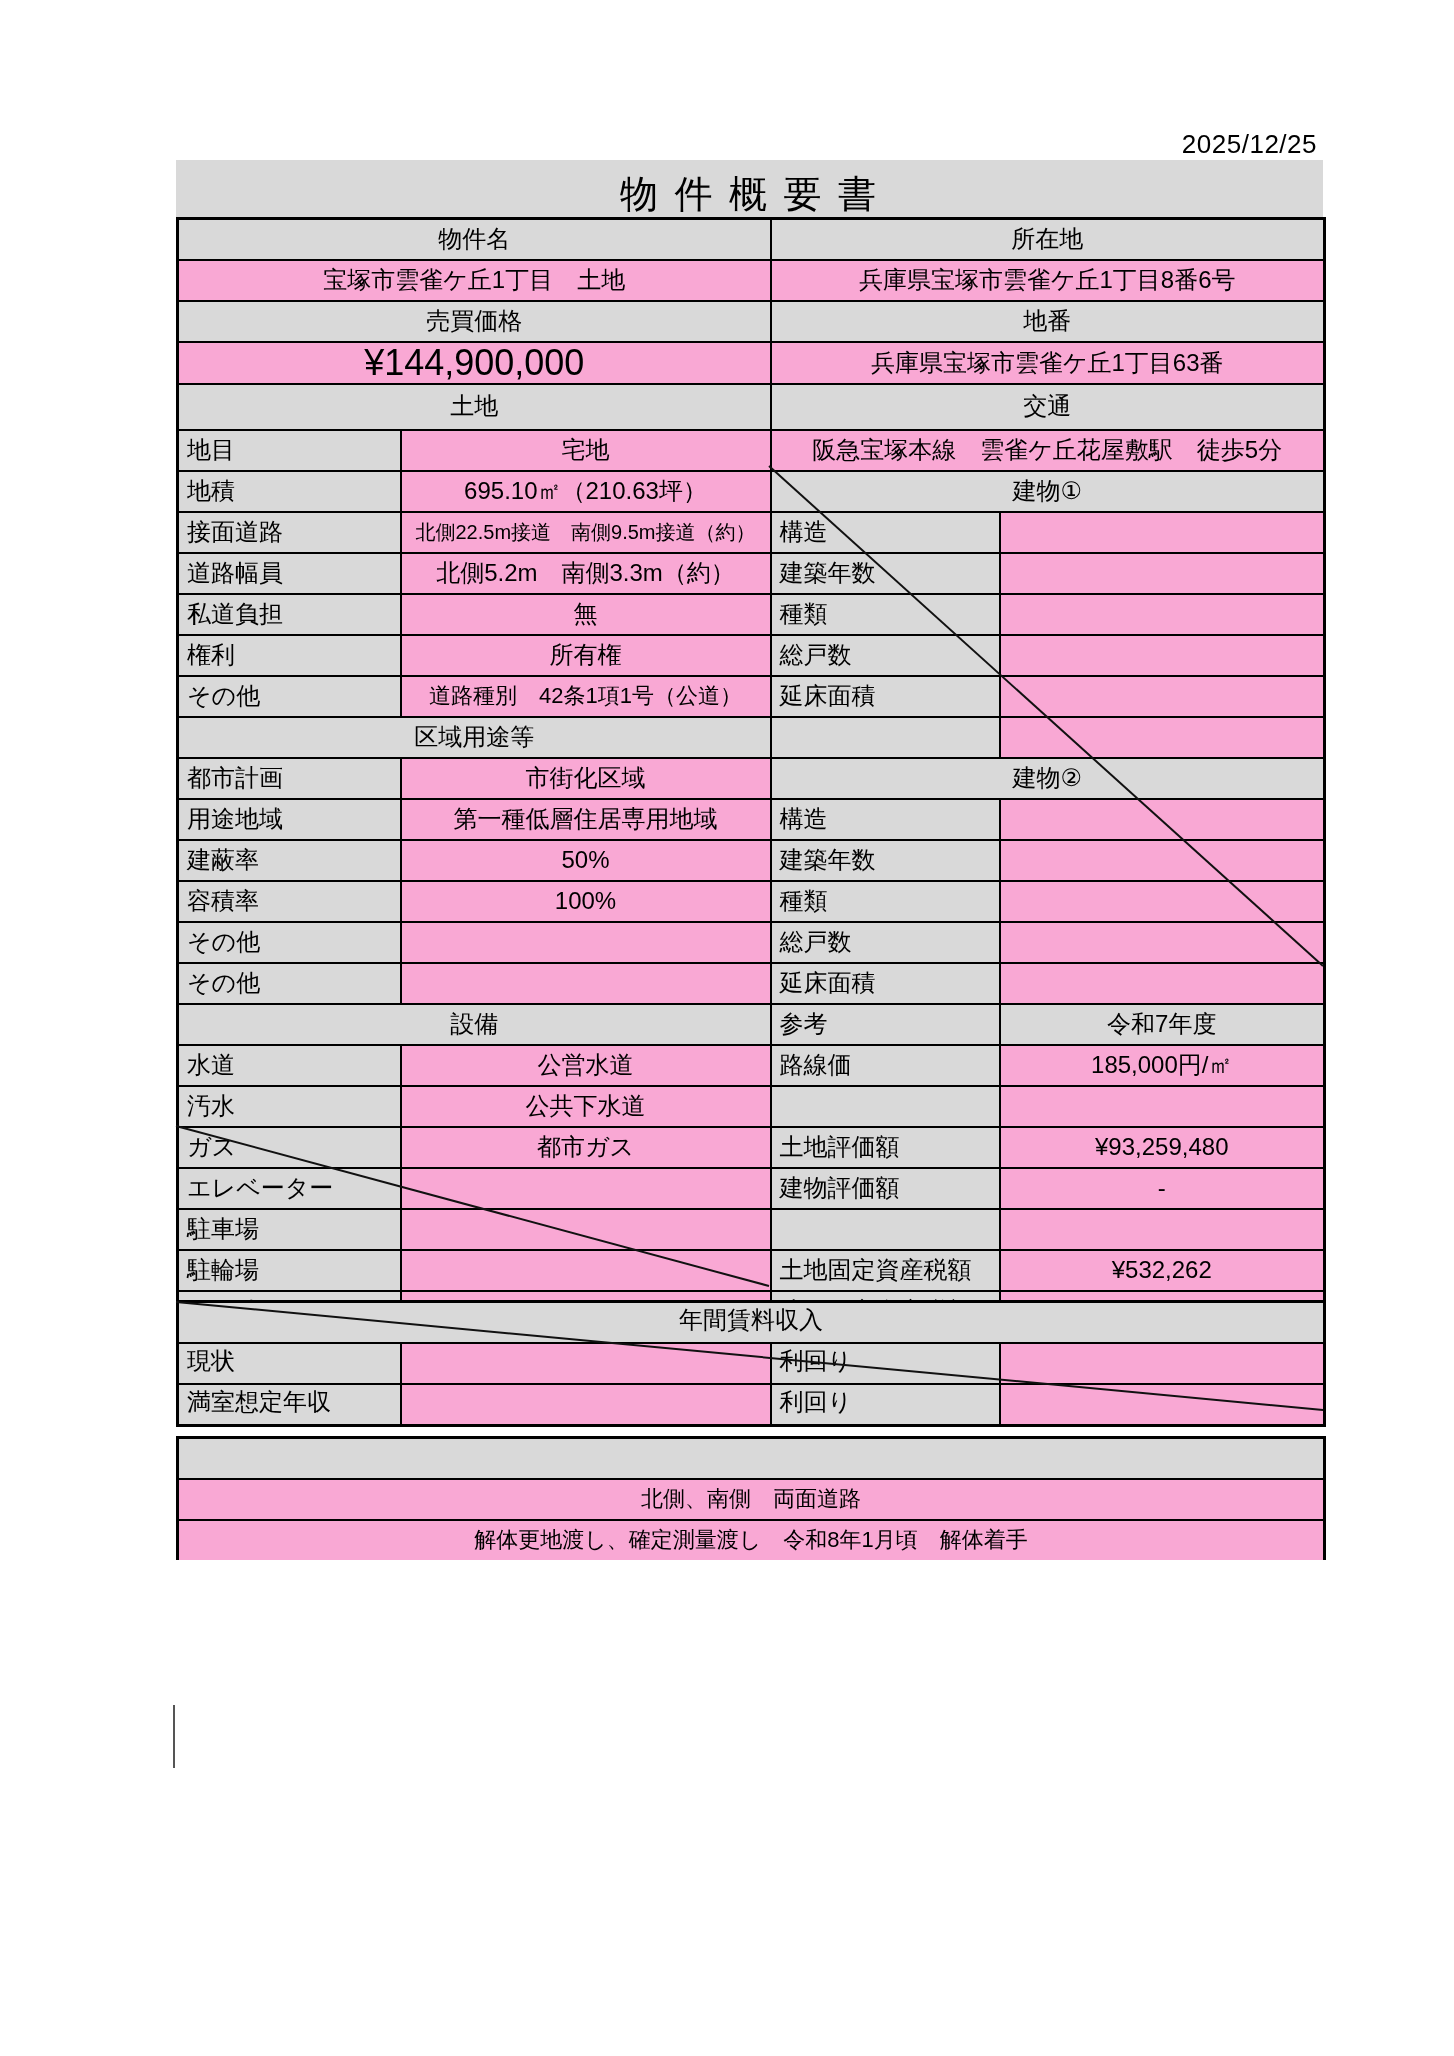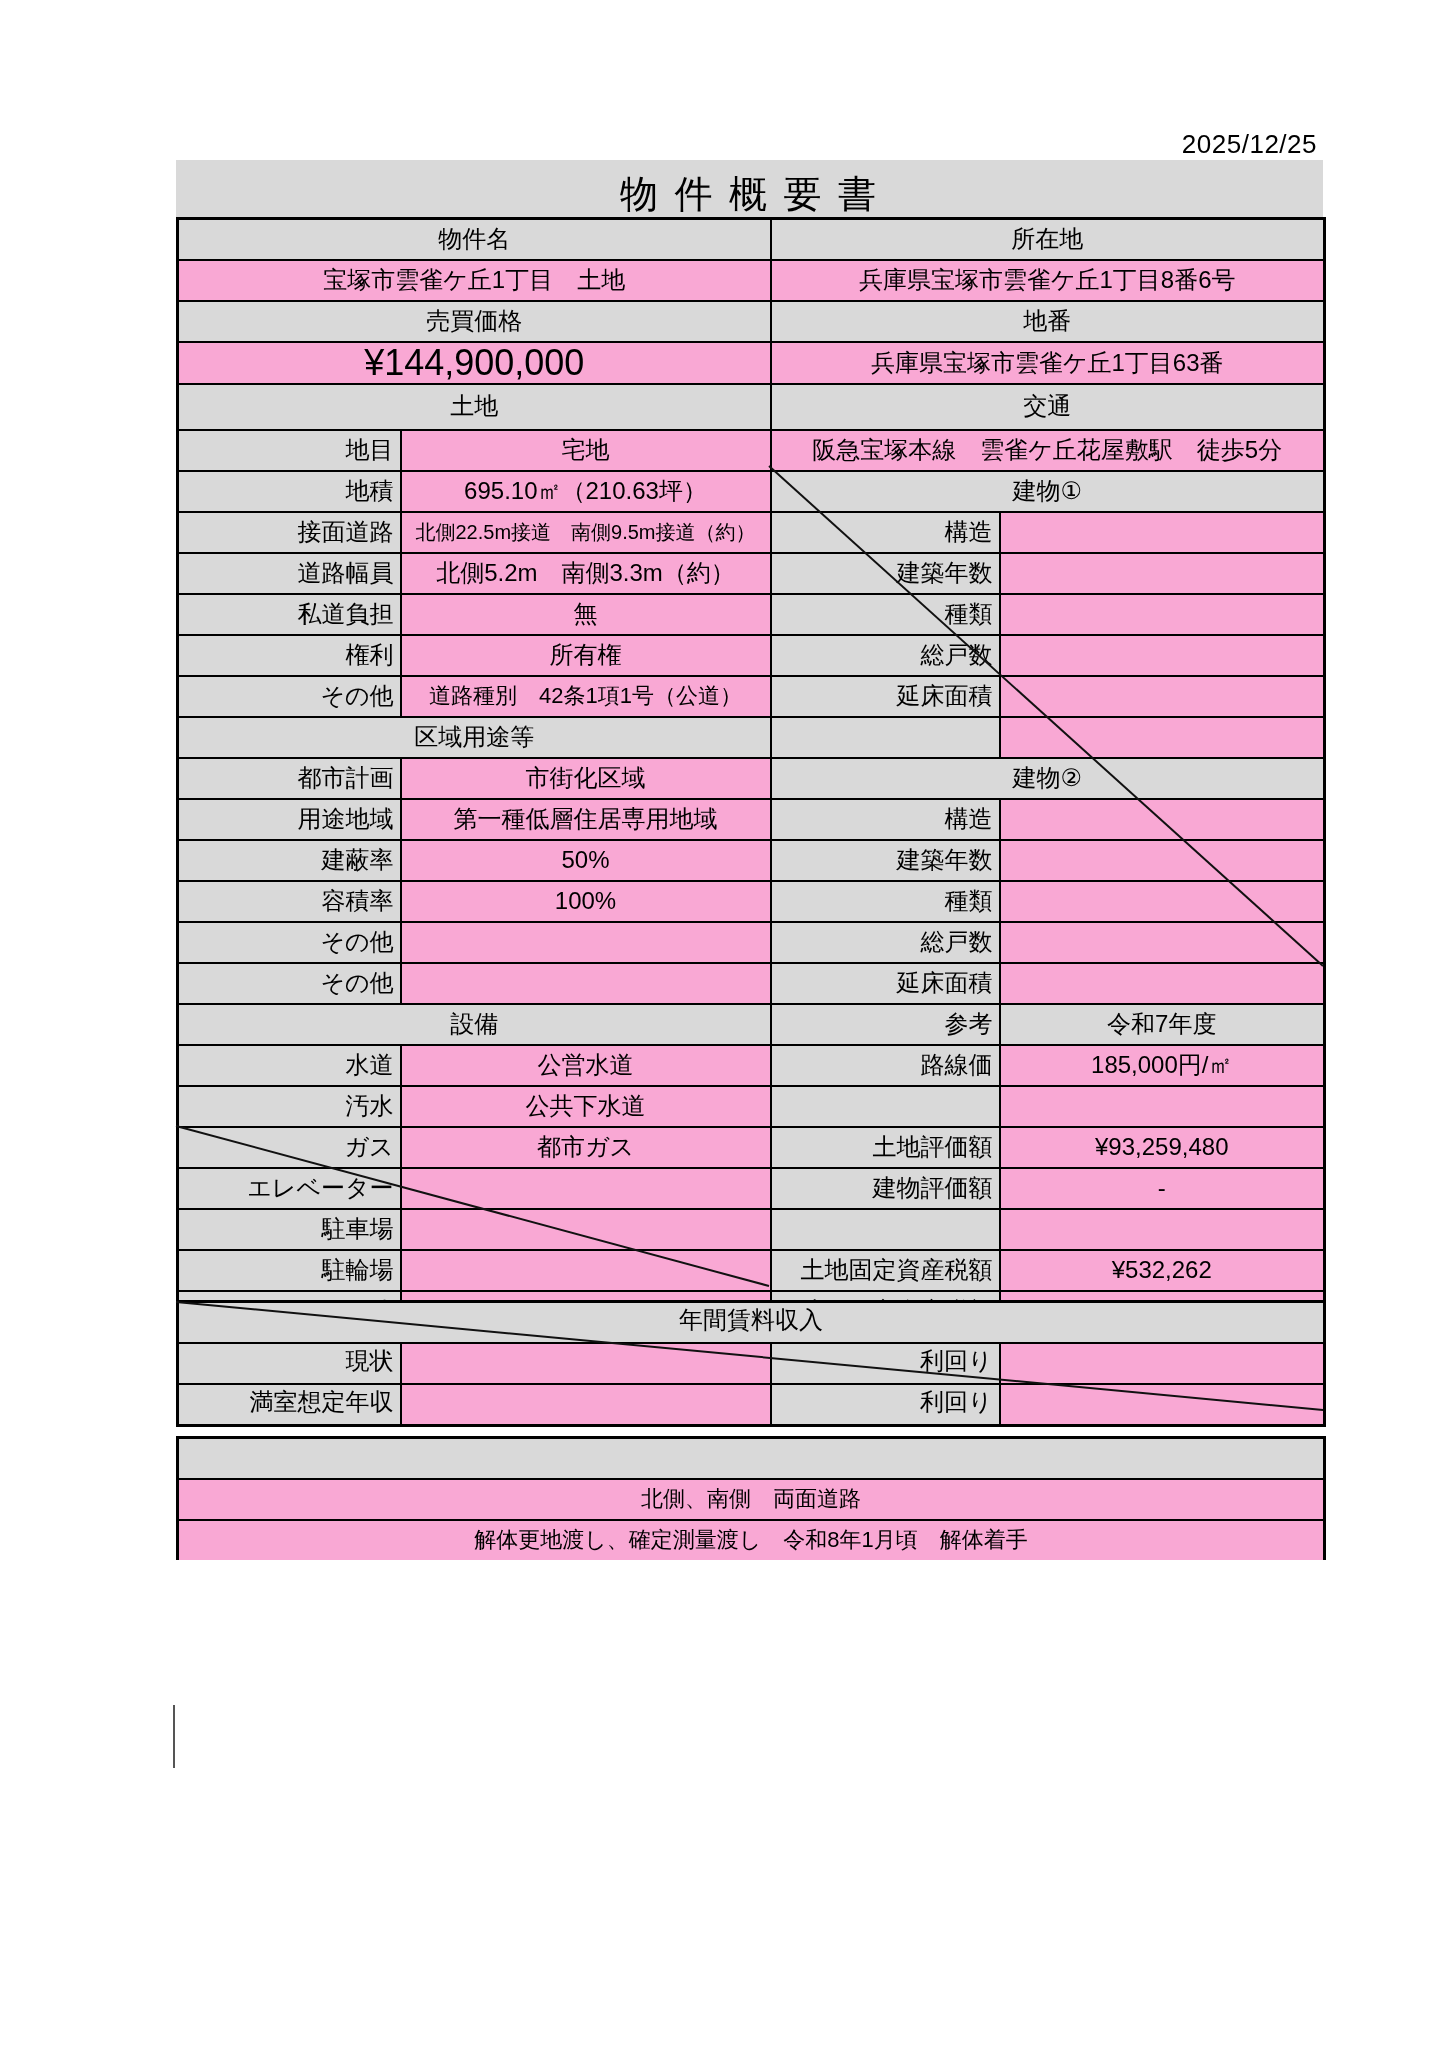--- a/index.html
+++ b/index.html
@@ -19,21 +19,21 @@
   table{
     position:absolute;left:176px;border-collapse:collapse;table-layout:fixed;
     width:1147px;background:#f9a8d4;border:3px solid #000;
   }
   #t1{top:217px;} #t2{top:1300px;font-family:Liberation Mono, monospace;} #t3{top:1436px;border-bottom:none;}
   td{
     border:2px solid #000;font-size:24px;height:39px;vertical-align:middle;
     padding:0 6px;overflow:hidden;white-space:nowrap;line-height:1.1;
   }
   .g{background:#d9d9d9;}
-  .lab{background:#d9d9d9;text-align:right;padding-left:8px;}
+  .lab{background:#d9d9d9;text-align:left;padding-left:8px;}
   .c{text-align:center;padding:0 2px;}
   .sm{font-size:20px;border-radius:12px;}
   .md{font-size:22px;}
   .price{font-size:36px;}
   #t3 td{border-left:2px solid #000;border-right:2px solid #000;}
   #t3 tr:last-child td{border-bottom:none;}
   .overlay{position:absolute;left:0;top:0;pointer-events:none;}
   .pbreak{
     position:absolute;left:173px;top:1705px;width:2px;height:63px;background:#555;
   }

